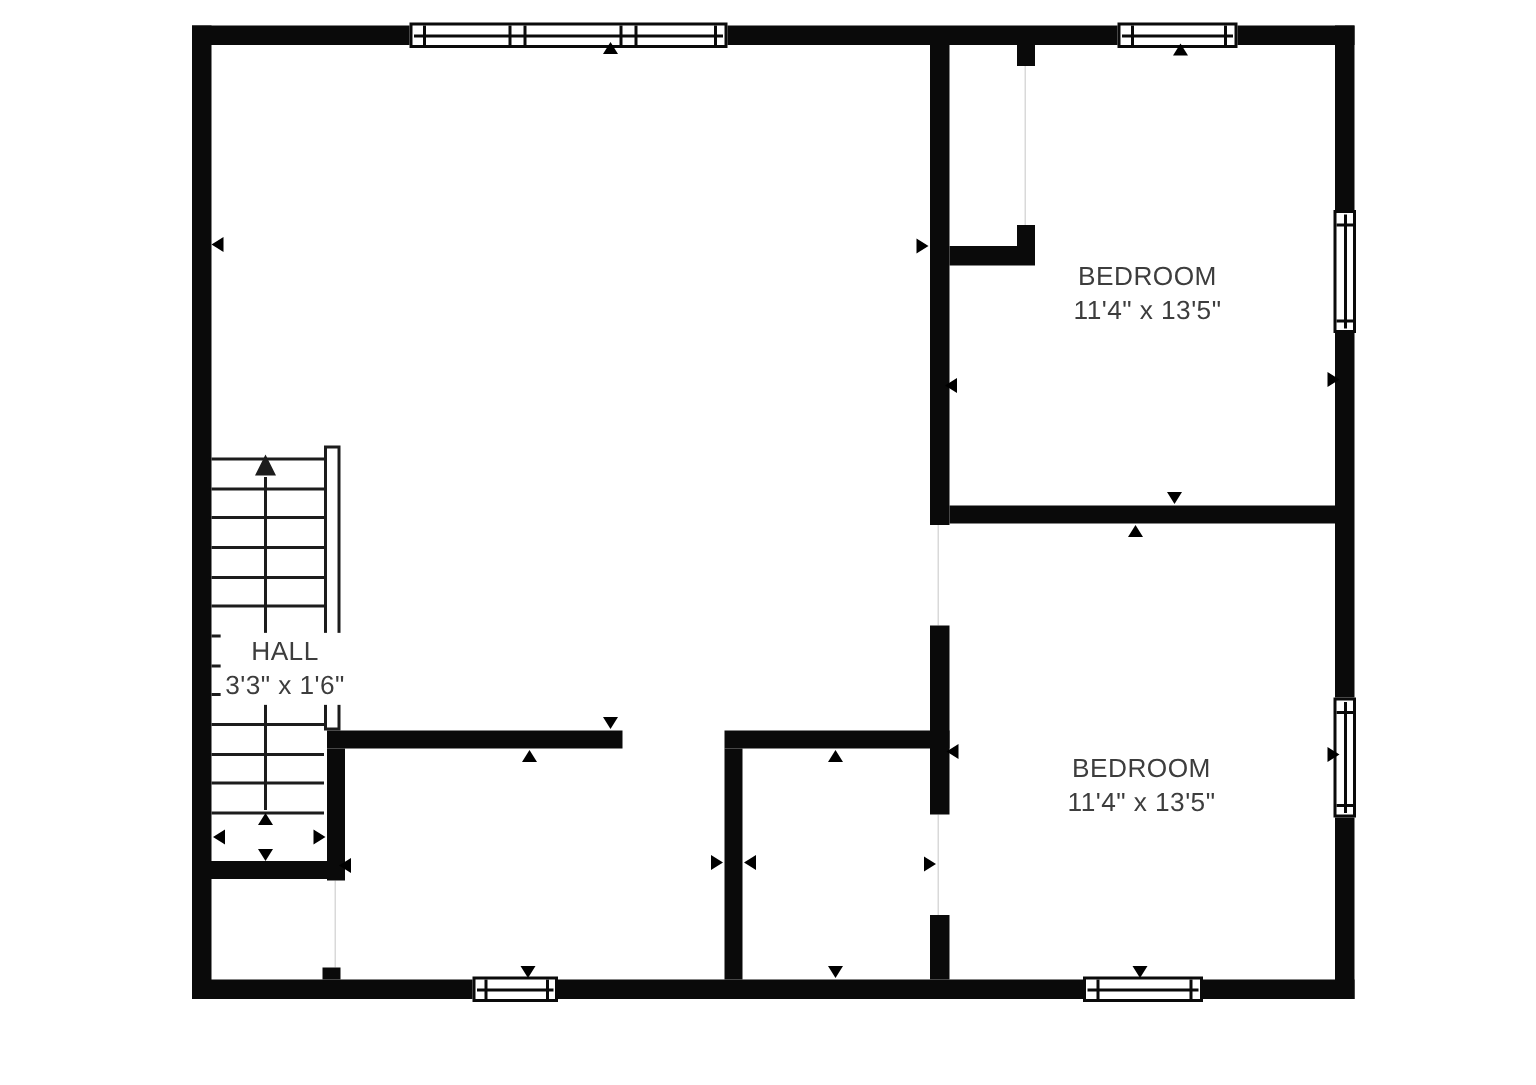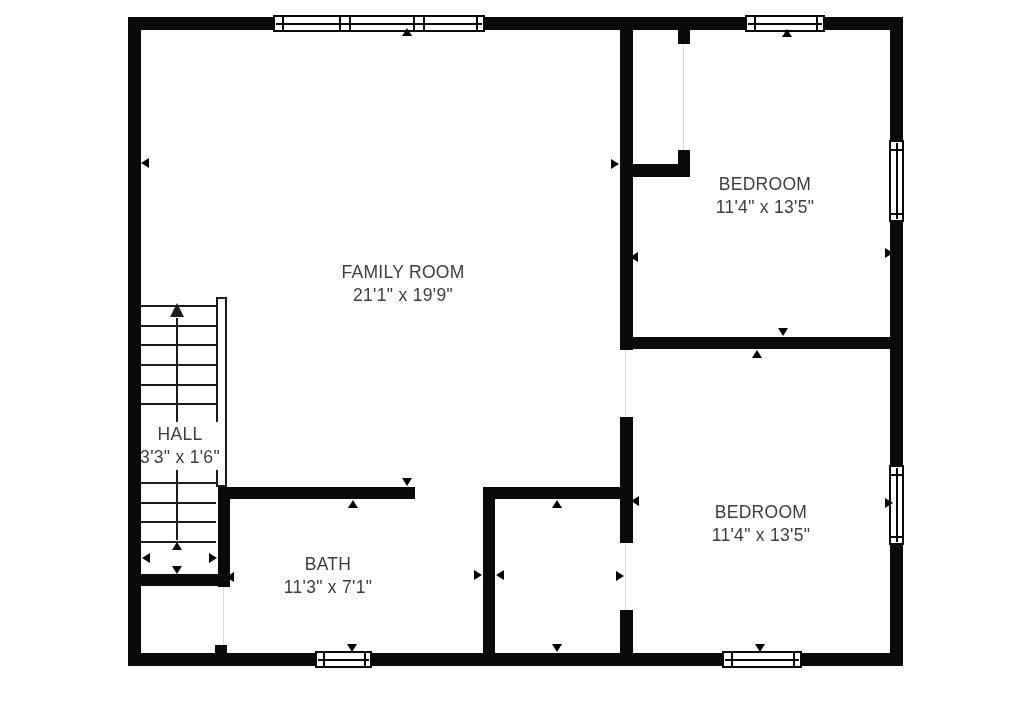--- a/index.html
+++ b/index.html
@@ -21,39 +21,31 @@
   .mk-left{border-top:5px solid transparent;border-bottom:5px solid transparent;border-right:8px solid #000;}
   .mk-right{border-top:5px solid transparent;border-bottom:5px solid transparent;border-left:8px solid #000;}
   .room-label{position:absolute;transform:translate(-50%,-50%);text-align:center;z-index:2;
         background:#fff;color:var(--text,#3d3d3d);font-size:17.5px;line-height:1.32;
         white-space:nowrap;padding:1px 3px;letter-spacing:0.3px;}
 </style>
 </head>
 <body>
 
 <div id="plan">
-  <div class="room-label" style="left: 403px; top: 284px;">
-    <div>FAMILY ROOM</div>
-    <div>21'1" x 19'9"</div>
-  </div>
   <div class="room-label" style="left: 765px; top: 196px;">
     <div>BEDROOM</div>
     <div>11'4" x 13'5"</div>
   </div>
   <div class="room-label" style="left: 761px; top: 524px;">
     <div>BEDROOM</div>
     <div>11'4" x 13'5"</div>
   </div>
-  <div class="room-label" style="left: 180px; top: 446px;">
+  <div class="room-label" style="left: 190px; top: 446px;">
     <div>HALL</div>
     <div>3'3" x 1'6"</div>
-  </div>
-  <div class="room-label" style="left: 328px; top: 576px;">
-    <div>BATH</div>
-    <div>11'3" x 7'1"</div>
   </div>
 <div class="g wall" style="left: 128px; top: 17px; width: 775px; height: 13px;"></div>
     <div class="g wall" style="left: 128px; top: 653px; width: 775px; height: 13px;"></div>
     <div class="g wall" style="left: 128px; top: 17px; width: 13px; height: 649px;"></div>
     <div class="g wall" style="left: 890px; top: 17px; width: 13px; height: 649px;"></div>
     <div class="g wall" style="left: 620px; top: 30px; width: 13px; height: 320px;"></div>
     <div class="g wall" style="left: 620px; top: 417px; width: 13px; height: 126px;"></div>
     <div class="g wall" style="left: 620px; top: 610px; width: 13px; height: 43px;"></div>
     <div class="g wall" style="left: 678px; top: 30px; width: 12px; height: 14px;"></div>
     <div class="g wall" style="left: 633px; top: 164px; width: 57px; height: 13px;"></div>

